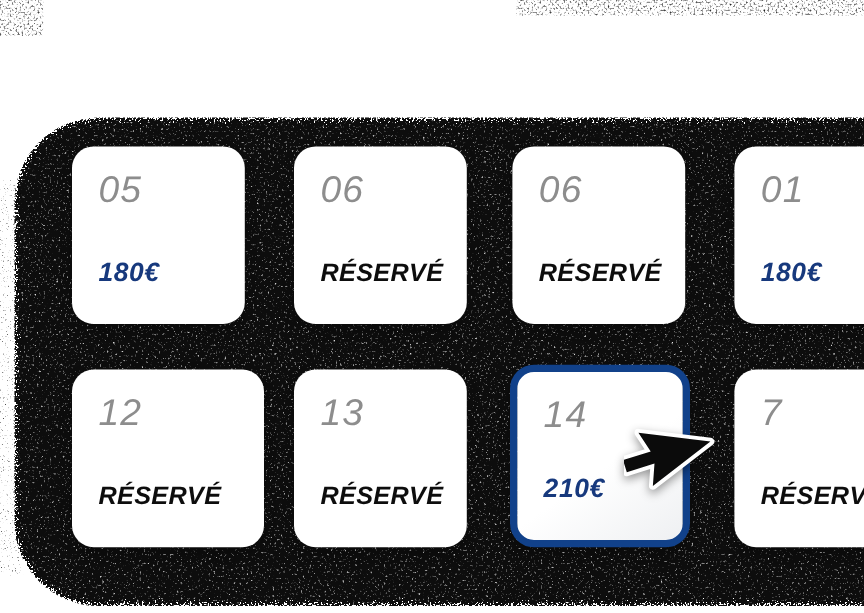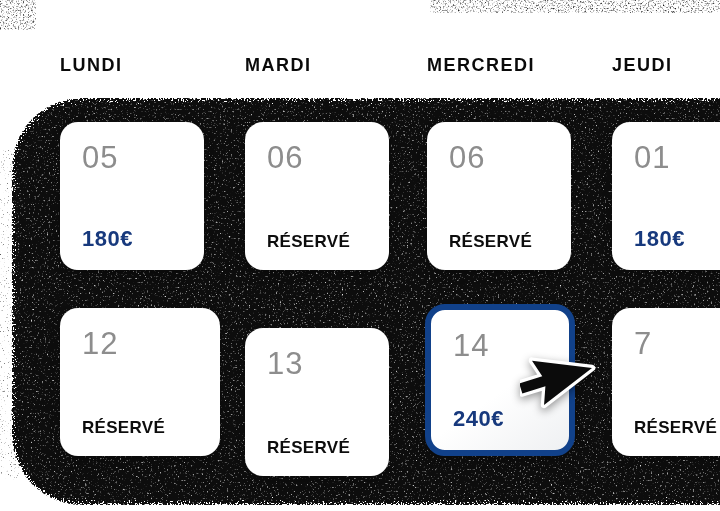--- a/index.html
+++ b/index.html
@@ -8,50 +8,50 @@
     background:#ffffff;
     font-family:"Liberation Sans","DejaVu Sans",sans-serif;
   }
   .noise-svg{position:absolute;left:0;top:0;z-index:0;}
   .weekday-header{position:absolute;left:0;top:0;width:100%;height:100px;z-index:1;}
   .weekday-label{
     position:absolute;top:56px;line-height:1;
     font-size:18px;font-weight:700;letter-spacing:1.5px;color:#0a0a0a;
   }
   .wd0{left:60px;} .wd1{left:245px;} .wd2{left:427px;} .wd3{left:612px;}
-  .calendar-grid{position:absolute;inset:0;z-index:2;}
+  .calendar-grid{position:absolute;inset:0;z-index:2;font-style:italic;}
   .card{
     position:absolute;width:144px;height:148px;
     background:#ffffff;border-radius:18px;
     box-shadow:0 4px 10px rgba(0,0,0,0.25);
   }
   .c0{left:60px;top:122px;}
   .c1{left:245px;top:122px;}
   .c2{left:427px;top:122px;}
   .c3{left:612px;top:122px;}
   .c4{left:60px;top:308px;padding-left:16px;}
-  .c5{left:245px;top:308px;margin-top:20px;}
+  .c5{left:245px;top:308px;}
   .c7{left:612px;top:308px;}
   .card.selected{
     left:425px;top:304px;width:150px;height:152px;
     border:6px solid #11418a;border-radius:20px;
     background:linear-gradient(145deg,#ffffff 55%,#e9ebee 115%);
     box-sizing:border-box;
     padding-left:24px;
   }
   .day-number{
     position:absolute;left:22px;top:20px;line-height:1;
     font-size:31px;font-weight:400;letter-spacing:1px;color:#8d8d8d;
   }
   .card-bottom{
-    position:absolute;left:22px;bottom:20px;line-height:1;
+    position:absolute;left:22px;bottom:32px;line-height:1;
     font-size:22px;font-weight:700;
   }
   .card .card-bottom.price{color:#17397d;letter-spacing:0.5px;}
-  .card .card-bottom.reserved{color:#0d0d0d;letter-spacing:0.3px;font-size:17px;}
+  .card .card-bottom.reserved{color:#0d0d0d;letter-spacing:0.3px;font-size:21px;}
   .cursor-svg{
     position:absolute;left:520px;top:322px;z-index:5;
     filter:drop-shadow(0 3px 4px rgba(0,0,0,0.4));
   }
 </style>
 </head>
 <body>
 
 <div class="page">
 
@@ -84,26 +84,20 @@
     </defs>
 
     <rect x="12" y="98" width="790" height="407" rx="70" fill="#0c0c0c" filter="url(#dissolve)"></rect>
     <rect x="12" y="98" width="790" height="407" rx="70" fill="#ffffff" filter="url(#whiteSpeckle)"></rect>
 
     <rect x="0" y="0" width="36" height="30" fill="#000" filter="url(#dust)"></rect>
     <rect x="430" y="0" width="290" height="13" fill="#000" filter="url(#dust)"></rect>
     <rect x="0" y="150" width="20" height="330" fill="#000" filter="url(#dustSparse)"></rect>
   </svg>
 
-  <div class="weekday-header">
-    <span class="weekday-label wd0">LUNDI</span>
-    <span class="weekday-label wd1">MARDI</span>
-    <span class="weekday-label wd2">MERCREDI</span>
-    <span class="weekday-label wd3">JEUDI</span>
-  </div>
 
   <div class="calendar-grid">
 
     <div class="card c0">
       <span class="day-number">05</span>
       <span class="card-bottom price">180€</span>
     </div>
 
     <div class="card c1">
       <span class="day-number">06</span>
@@ -125,21 +119,21 @@
       <span class="card-bottom reserved">RÉSERVÉ</span>
     </div>
 
     <div class="card c5">
       <span class="day-number">13</span>
       <span class="card-bottom reserved">RÉSERVÉ</span>
     </div>
 
     <div class="card c6 selected">
       <span class="day-number">14</span>
-      <span class="card-bottom price">240€</span>
+      <span class="card-bottom price">210€</span>
     </div>
 
     <div class="card c7">
       <span class="day-number">7</span>
       <span class="card-bottom reserved">RÉSERVÉ</span>
     </div>
 
   </div>
 
   <svg class="cursor-svg" width="90" height="100" viewBox="0 0 90 100">

